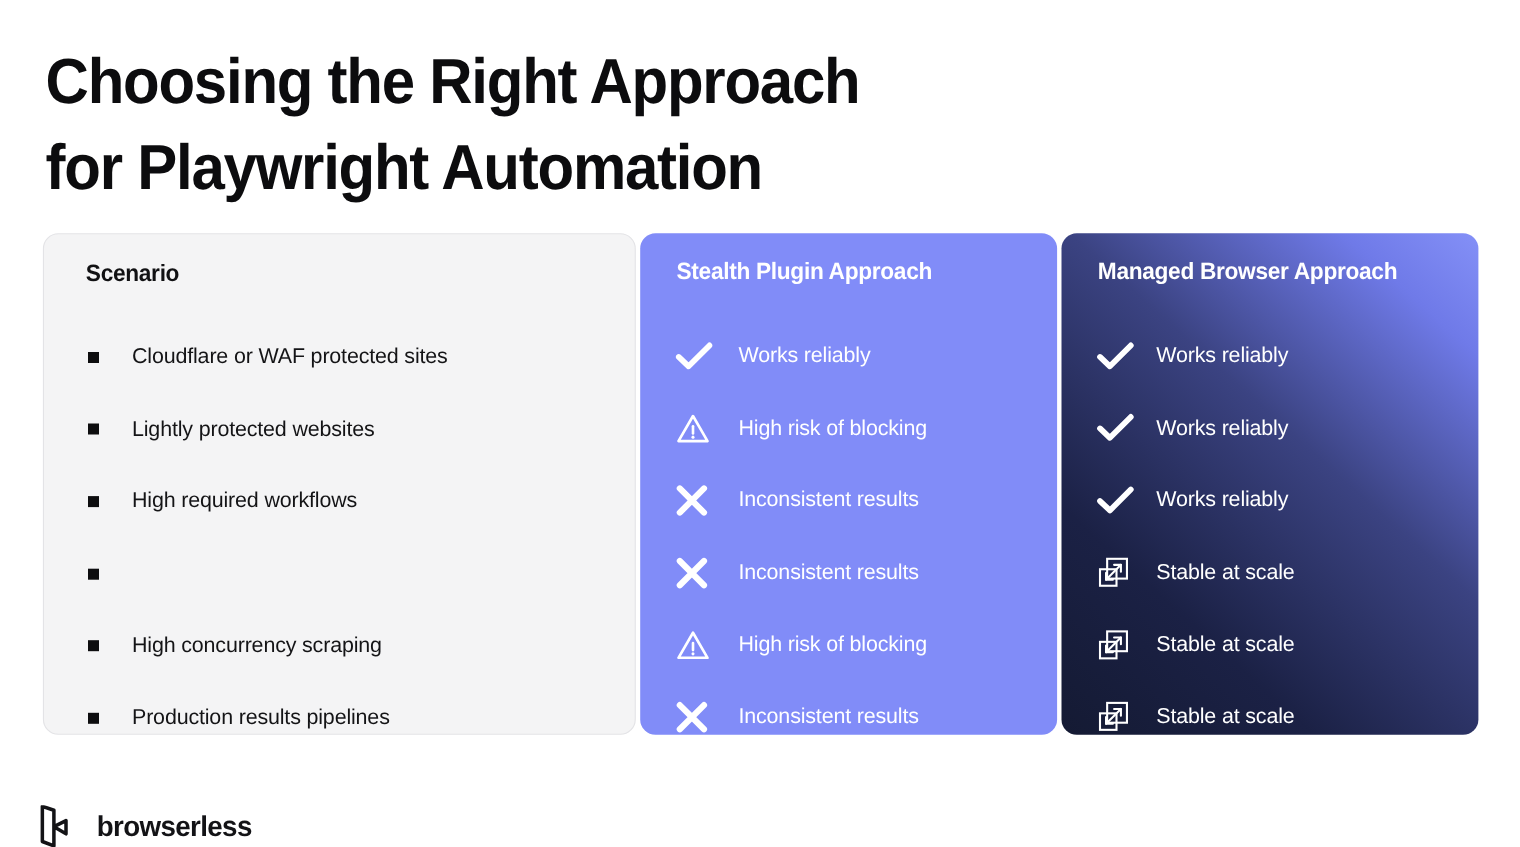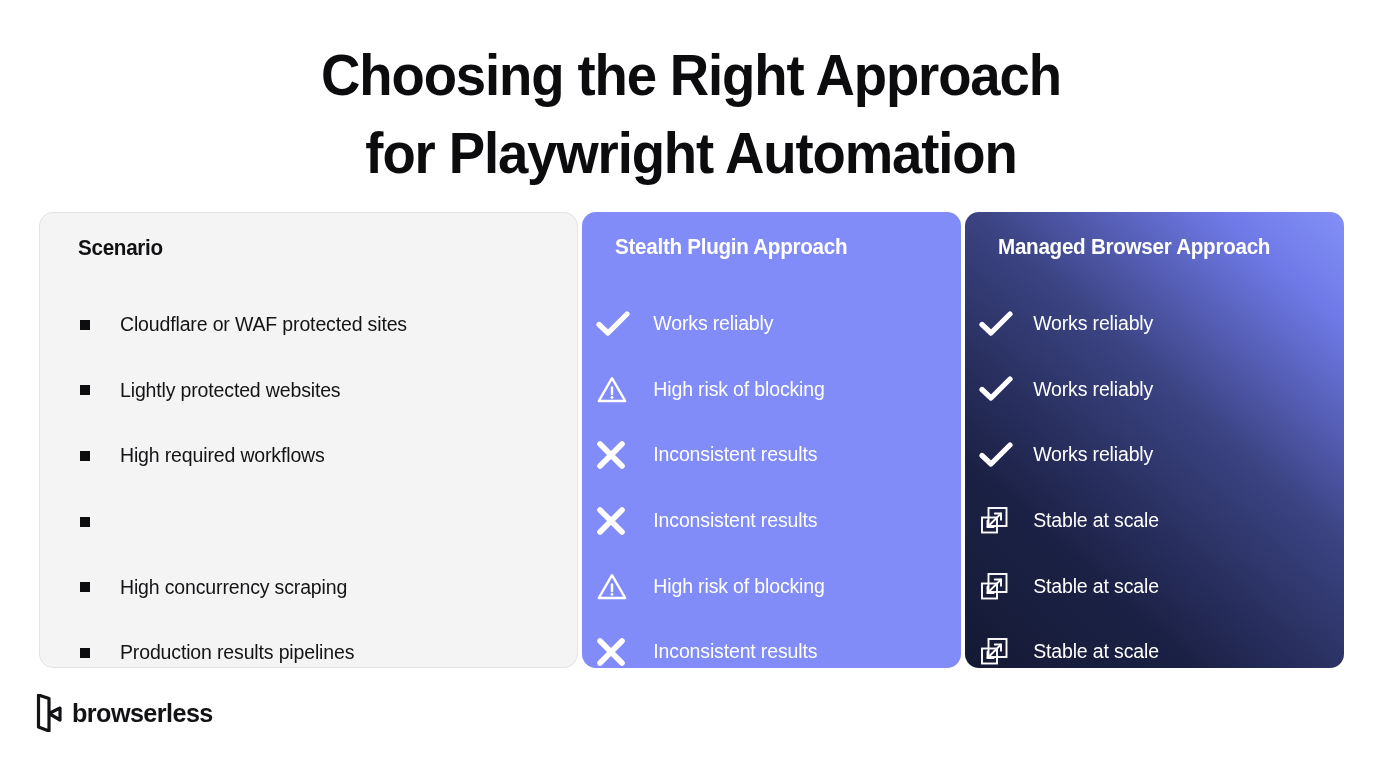--- a/index.html
+++ b/index.html
@@ -18,21 +18,20 @@
     height: 770px;
     background: #ffffff;
   }
 
   
   .title-block {
     position: absolute;
     top: 36px;
     left: 0;
     width: 1382px;
-    text-align: center;
   }
   .title-line {
     display: block;
     font-family: "Liberation Sans", sans-serif;
     font-weight: bold;
     font-size: 58px;
     line-height: 78px;
     letter-spacing: -1.2px;
     color: #0c0c0e;
     transform: scaleX(0.94);
@@ -104,21 +103,21 @@
     margin-right: 30px;
   }
   .scenario-text {
     font-size: 19.5px;
     color: #141416;
     letter-spacing: -0.15px;
     white-space: nowrap;
   }
 
   
-  .col-stealth .row, .col-managed .row { padding-left: 14px; }
+  .col-stealth .row, .col-managed .row { padding-left: 32px; }
   .res-icon {
     width: 40px;
     flex: 0 0 auto;
     display: flex;
     align-items: center;
     justify-content: flex-start;
   }
   .res-icon svg { display: block; }
   .res-text {
     font-size: 19.5px;
@@ -127,24 +126,24 @@
     white-space: nowrap;
     margin-left: 17px;
   }
   .col-managed .res-icon { width: 40px; }
   .col-managed .res-text { margin-left: 14px; }
 
   
   .logo {
     position: absolute;
     left: 36px;
-    top: 694px;
+    top: 732px;
     display: flex;
     align-items: center;
-    gap: 10px;
+    gap: 26px;
   }
   .logo-mark { width: 26px; height: 38px; display: block; }
   .logo-text {
     font-weight: bold;
     font-size: 26px;
     letter-spacing: -0.6px;
     color: #131316;
     transform: scaleX(0.97);
     transform-origin: left center;
   }

